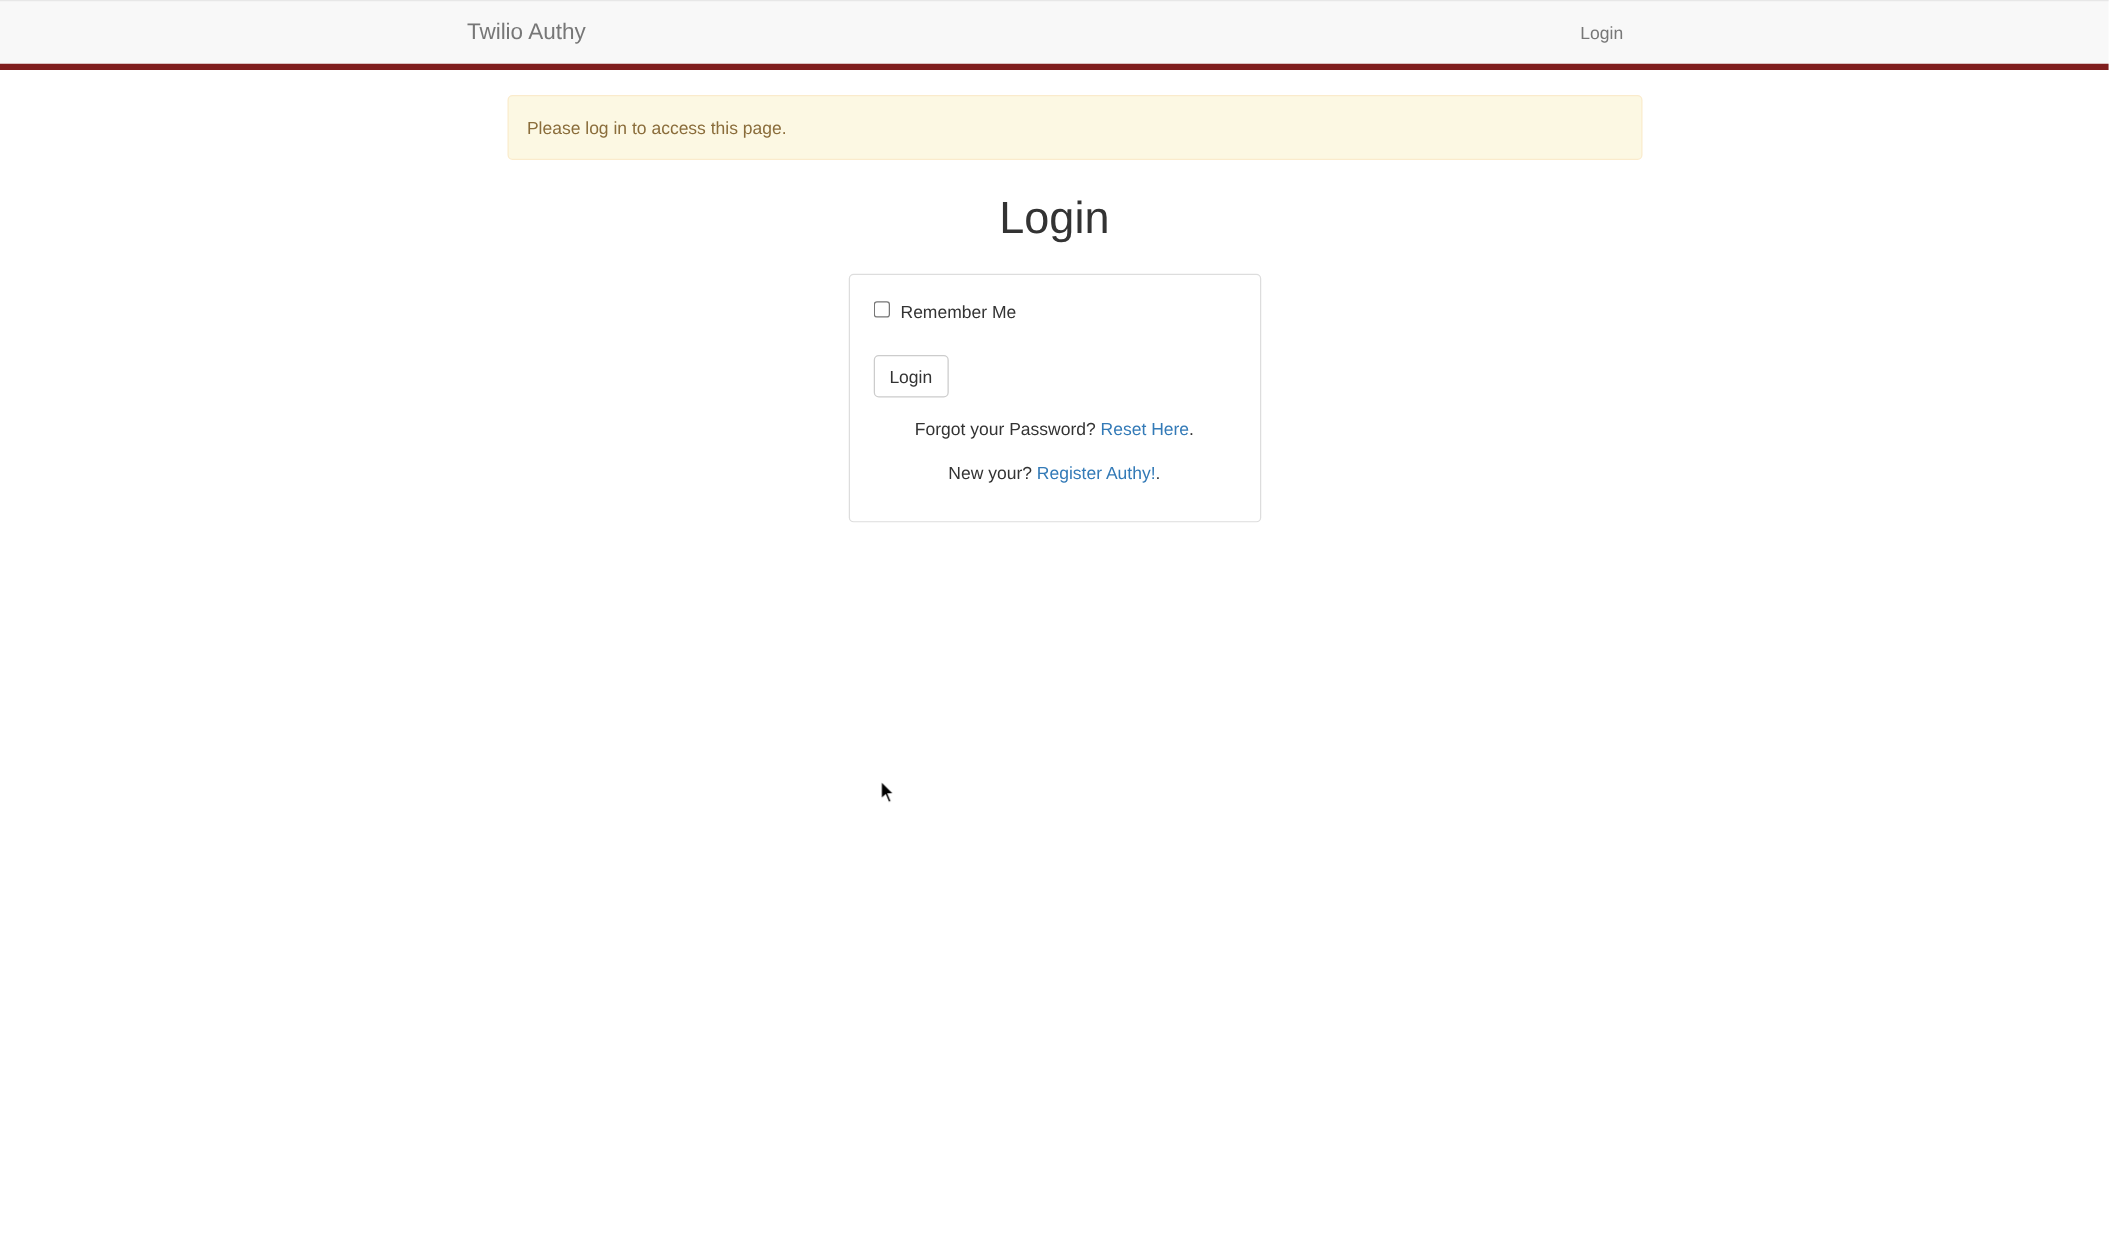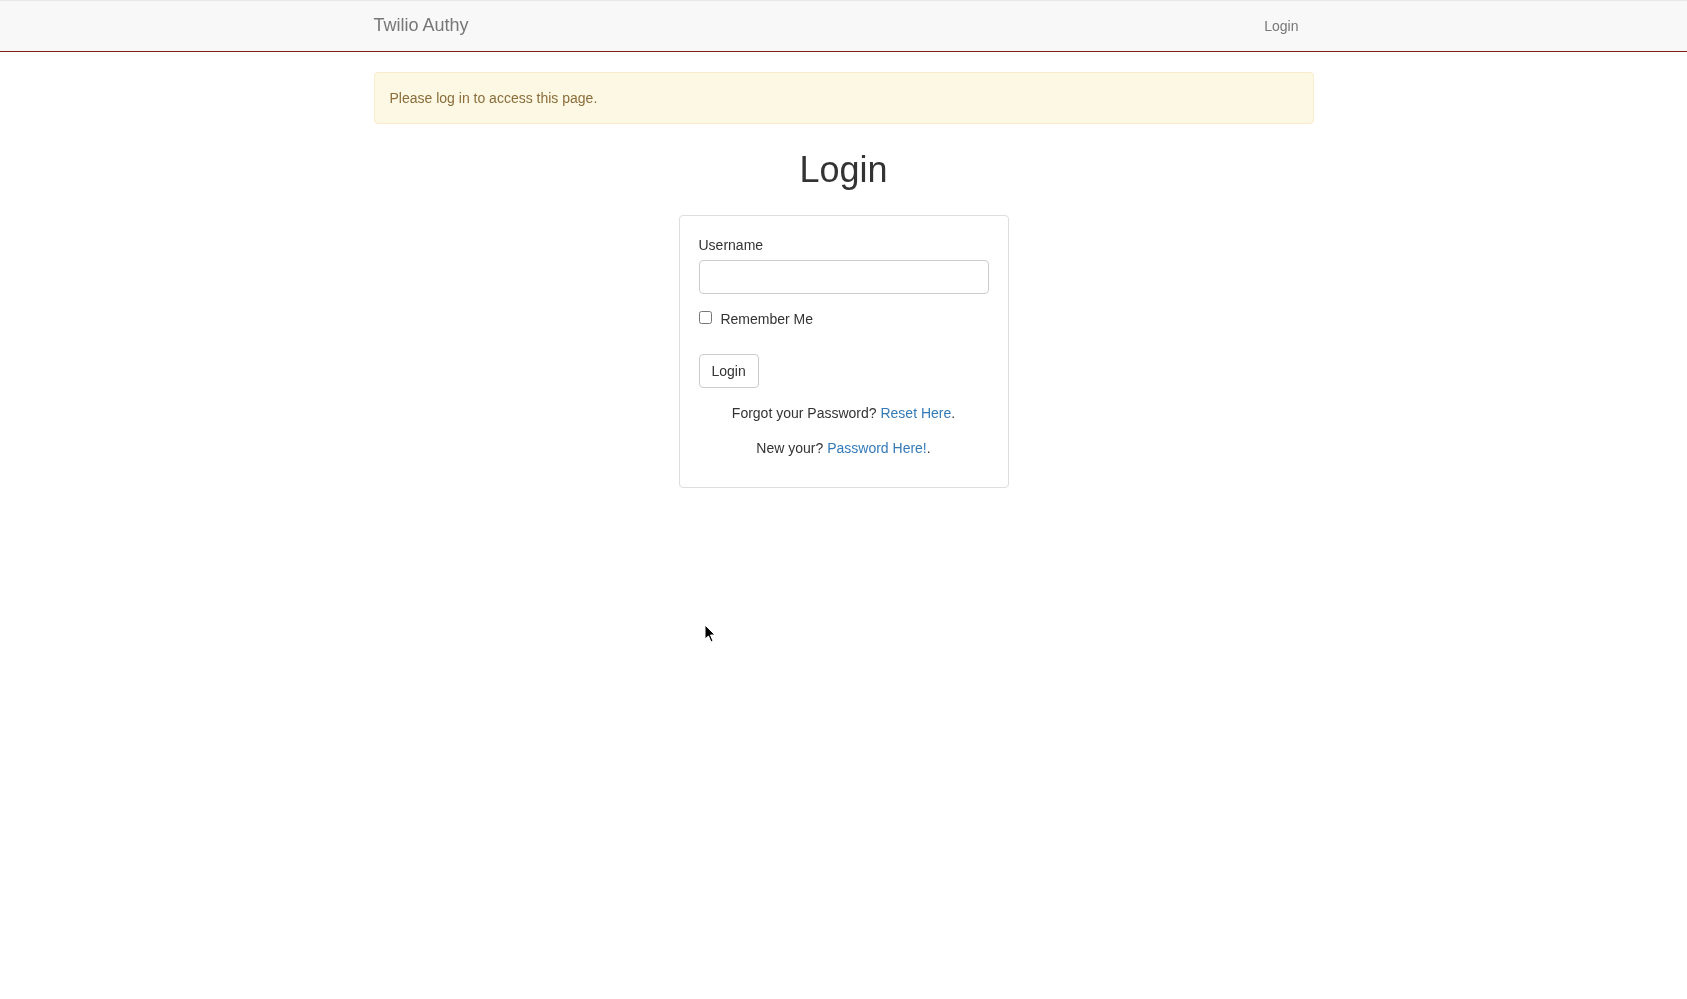--- a/index.html
+++ b/index.html
@@ -12,21 +12,21 @@
       font-family: "Helvetica Neue", Helvetica, Arial, sans-serif;
       font-size: 14px;
       color: #333;
       background-color: #fff;
       line-height: 1.42857143;
     }
     
     .navbar {
       background-color: #f8f8f8;
       border-top: 1px solid #e7e7e7;
-      border-bottom: 1px solid #7f1d1d;
+      border-bottom: 5px solid #7f1d1d;
       min-height: 50px;
     }
     
     .navbar-container {
       max-width: 970px;
       margin: 0 auto;
       padding: 0 15px;
       display: flex;
       justify-content: space-between;
       align-items: center;
@@ -59,20 +59,21 @@
     
     .alert {
       padding: 15px;
       margin-top: 20px;
       margin-bottom: 20px;
       border: 1px solid transparent;
       border-radius: 4px;
       background-color: #fcf8e3;
       border-color: #faebcc;
       color: #8a6d3b;
+      margin-left: 32px;
     }
     
     .page-title {
       text-align: center;
       font-size: 36px;
       font-weight: 300;
       color: #333;
       margin-top: 20px;
       margin-bottom: 10px;
     }
@@ -177,43 +178,39 @@
   </div>
 </nav>
 
 <div class="container">
   <div class="alert">Please log in to access this page.</div>
 
   <h1 class="page-title">Login</h1>
 
   <div class="login-panel">
     <form>
-      <div class="form-group">
-        <label class="form-label">Username</label>
-        <input type="text" class="form-control" value="" style="">
-      </div>
       
       
       <div class="checkbox-group">
         <label>
           <input type="checkbox" style="">
           <span>Remember Me</span>
         </label>
       </div>
       
       <button type="submit" class="btn">Login</button>
       
       <p class="help-text">
         <span>Forgot your Password? </span><a href="#">Reset Here</a><span>.</span>
       </p>
       
       <div class="divider"></div>
       
       <p class="help-text">
-        <span>New your? </span><a href="#">Password Here!</a><span>.</span>
+        <span>New your? </span><a href="#">Register Authy!</a><span>.</span>
       </p>
     </form>
   </div>
 </div>
 
 <svg class="cursor" viewBox="0 0 12 18">
   <path d="M0,0 L0,14 L3.5,11 L6,17 L8,16 L5.5,10 L10,10 Z" fill="black" stroke="white" stroke-width="1"></path>
 </svg>
 
 </body></html>

